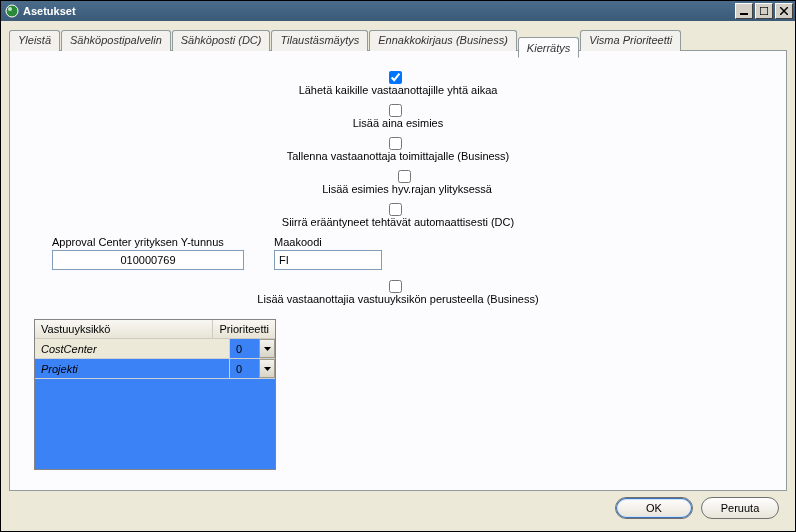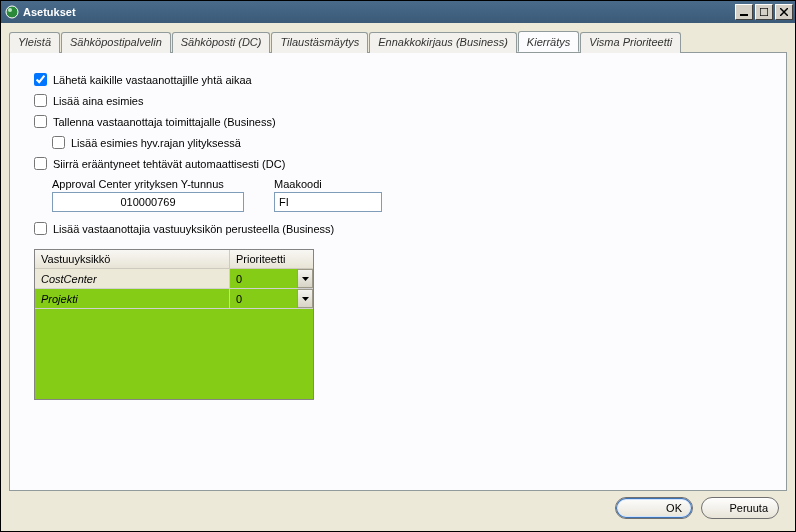--- a/index.html
+++ b/index.html
@@ -80,37 +80,38 @@
     border-top-right-radius: 3px;
     cursor: default;
     position: relative;
     top: 1px;
     color: #333;
     font-style: italic;
   }
   .tab.active {
     background: #fcfcfe;
     border-bottom: 1px solid #fcfcfe;
-    top: 0;
+    top: 8px;
     padding-top: 4px;
     z-index: 3;
   }
   .tabpanel {
     flex: 1;
     border: 1px solid #919b9c;
     background: #fcfcfe;
     margin-top: 0;
     padding: 20px 24px;
     position: relative;
     z-index: 1;
   }
   .row {
     display: flex;
     align-items: center;
     margin-bottom: 8px;
+    flex-direction: column;
   }
   .row.indent { padding-left: 18px; }
   input[type="checkbox"] {
     width: 13px;
     height: 13px;
     margin: 0 6px 0 0;
   }
   .label { color: #000; }
   .fieldpair {
     display: flex;
@@ -124,23 +125,23 @@
     border: 1px solid #7f9db9;
     height: 20px;
     padding: 1px 4px;
     font-family: inherit;
     font-size: 11px;
     background: #fff;
   }
   .textinput.wide { width: 192px; text-align: center; }
   .textinput.narrow { width: 108px; }
   .grid {
-    width: 280px;
+    width: 242px;
     border: 1px solid #848484;
-    background: #84cc16;
+    background: #3b82f6;
     margin-top: 14px;
   }
   .grid-header {
     display: flex;
     background: #ece9d8;
     border-bottom: 1px solid #cfcabf;
   }
   .gh-cell {
     padding: 2px 6px;
     border-right: 1px solid #cfcabf;
@@ -202,21 +203,20 @@
   .btn {
     min-width: 78px;
     height: 22px;
     border: 1px solid #707070;
     background: linear-gradient(#fefefe, #e8e4d8);
     border-radius: 11px;
     font-family: inherit;
     font-size: 11px;
     cursor: default;
     padding: 0 10px;
-    text-align: right;
   }
   .btn.default {
     box-shadow: 0 0 0 1px #3e74b5 inset, 0 0 0 2px #cfe3ff inset;
   }
 </style>
 </head>
 <body>
 
 <div class="window">
 

